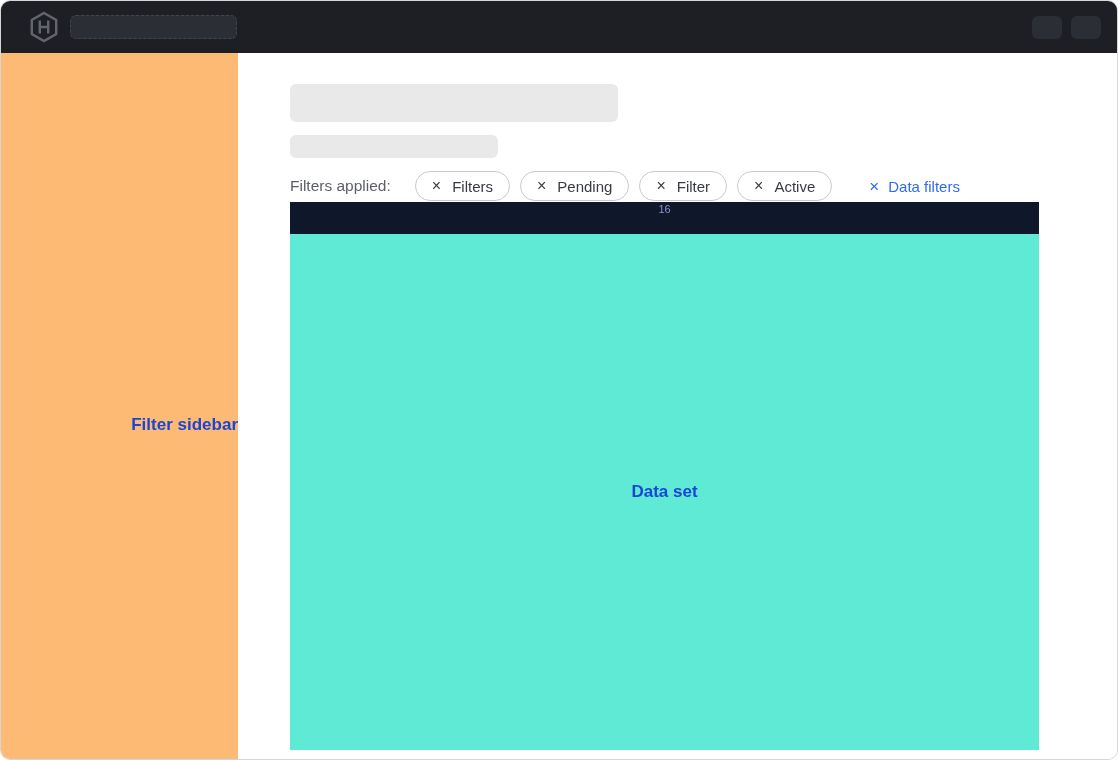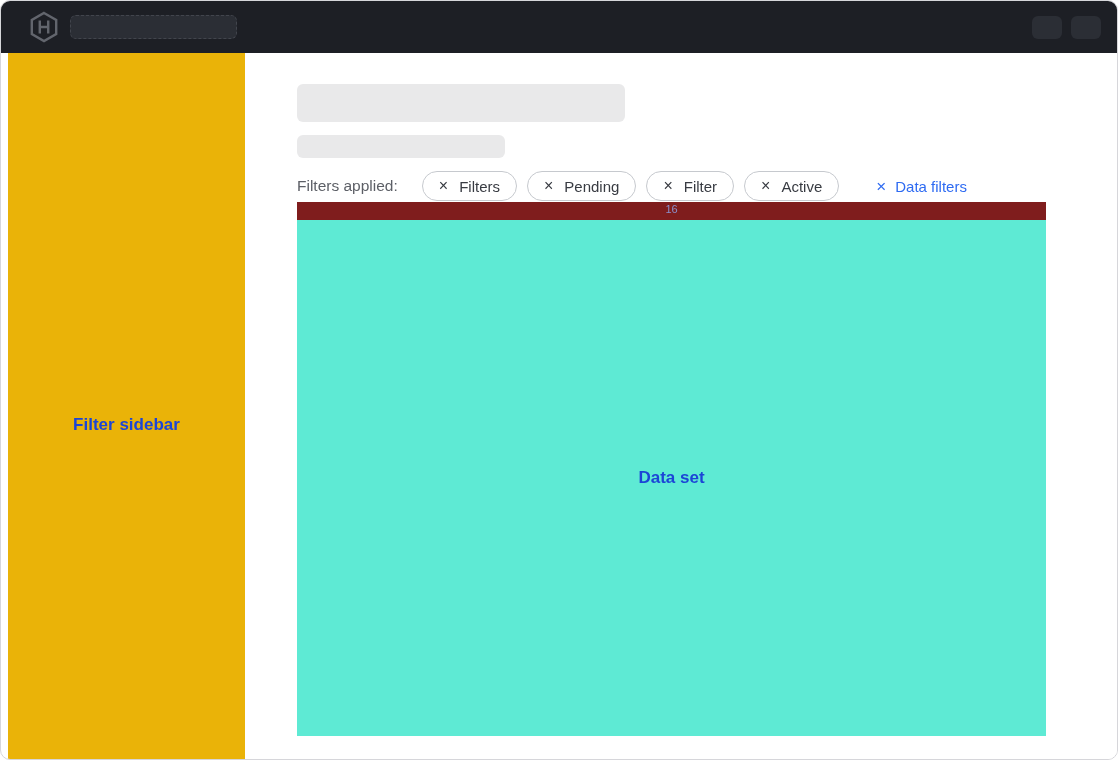--- a/index.html
+++ b/index.html
@@ -54,25 +54,24 @@
   }
 
   
   .layout {
     display: flex;
     height: 708px;
   }
   .sidebar {
     width: 237px;
     flex: 0 0 237px;
-    background: #eab308;
-    display: flex;
-    align-items: center;
-    justify-content: center;
-    margin-left: 7px;
+    background: #fdba74;
+    display: flex;
+    align-items: center;
+    justify-content: flex-end;
   }
   .sidebar-label {
     font-size: 17px;
     font-weight: bold;
     color: #1c45d6;
     margin-top: 36px;
   }
   .main {
     flex: 1;
     background: #ffffff;
@@ -146,22 +145,22 @@
     line-height: 1;
     font-weight: 400;
   }
 
   
   .dataset {
     margin-top: 1px;
     width: 749px;
   }
   .dataset-header {
-    height: 18px;
-    background: #7f1d1d;
+    height: 32px;
+    background: #0f172a;
     text-align: center;
     font-size: 11px;
     line-height: 14px;
     color: #8b90cc;
   }
   .dataset-body {
     height: 516px;
     background: #5eead4;
     display: flex;
     align-items: center;

